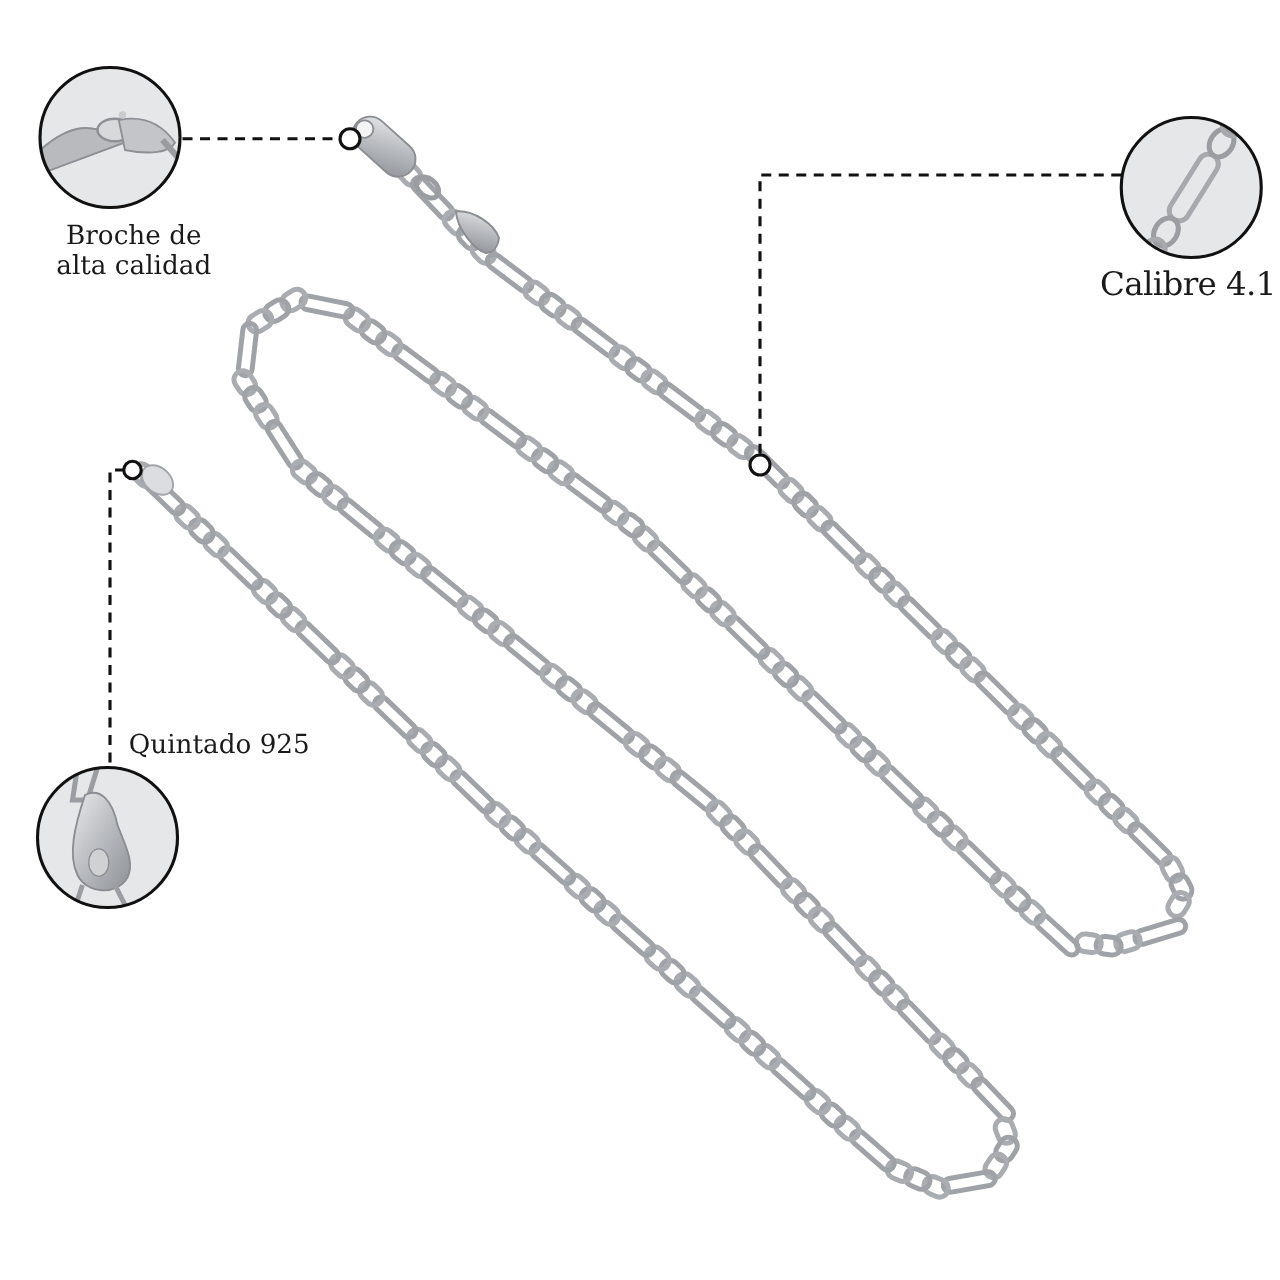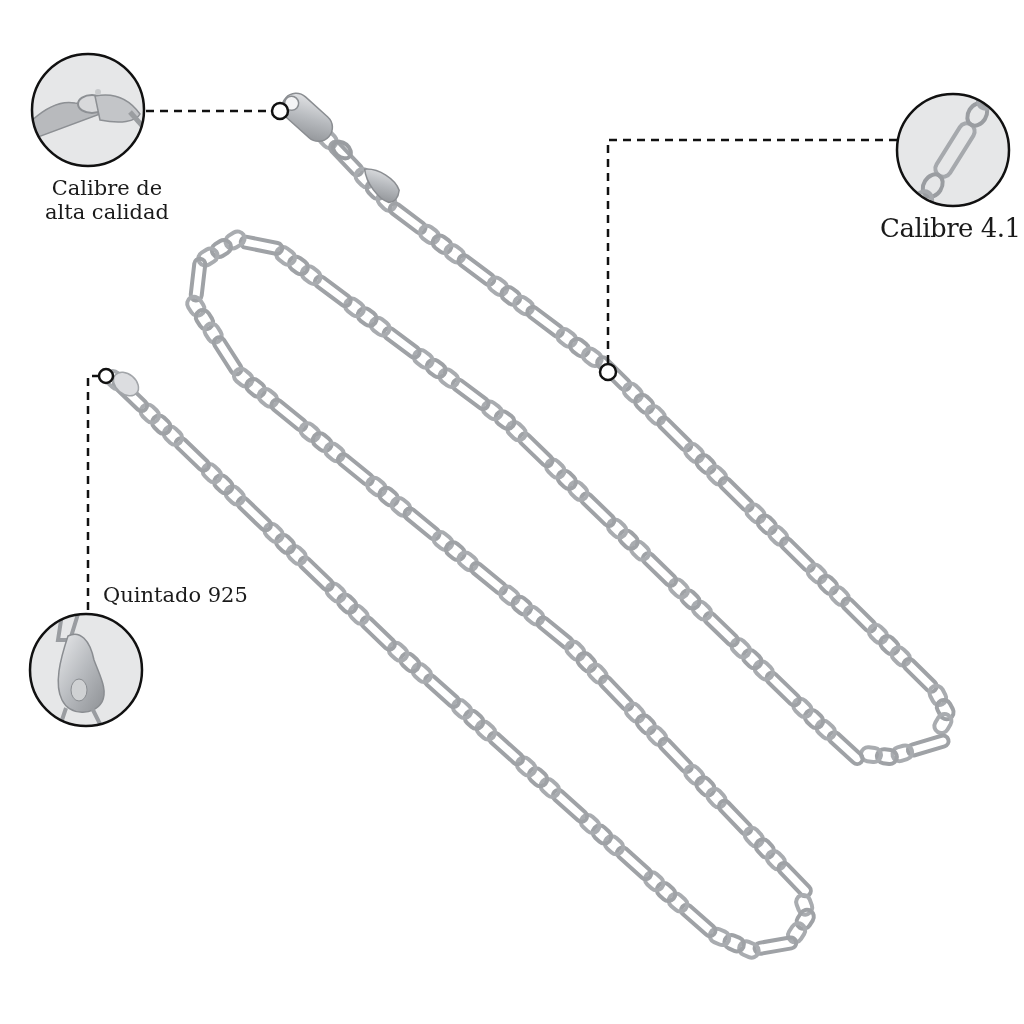--- a/index.html
+++ b/index.html
@@ -264,18 +264,18 @@
         <path d="M62,614 L58,640 L70,640 L78,614" fill="none" stroke="#9a9da1" stroke-width="4"></path>
         <path d="M68,636 C80,630 90,640 94,660 C100,676 108,690 102,702 C94,716 70,716 62,700 C54,684 60,660 68,636 Z" fill="url(#metal)" stroke="#8a8d91" stroke-width="1.5"></path>
         <ellipse cx="79" cy="690" rx="8" ry="11" fill="#cfd1d3" stroke="#8a8d91" stroke-width="1"></ellipse>
         <path d="M66,708 L58,732 M92,708 L104,732" stroke="#9a9da1" stroke-width="4"></path>
       </g>
       <circle cx="86" cy="670" r="56" fill="none" stroke="#111" stroke-width="2.5"></circle>
     </g>
   </svg>
 
   <div class="label label-clasp">
-    <div>Calibre de</div>
+    <div>Broche de</div>
     <div>alta calidad</div>
   </div>
   <div class="label label-gauge">Calibre 4.1</div>
   <div class="label label-silver">Quintado 925</div>
 </div>
 
 </body></html>

